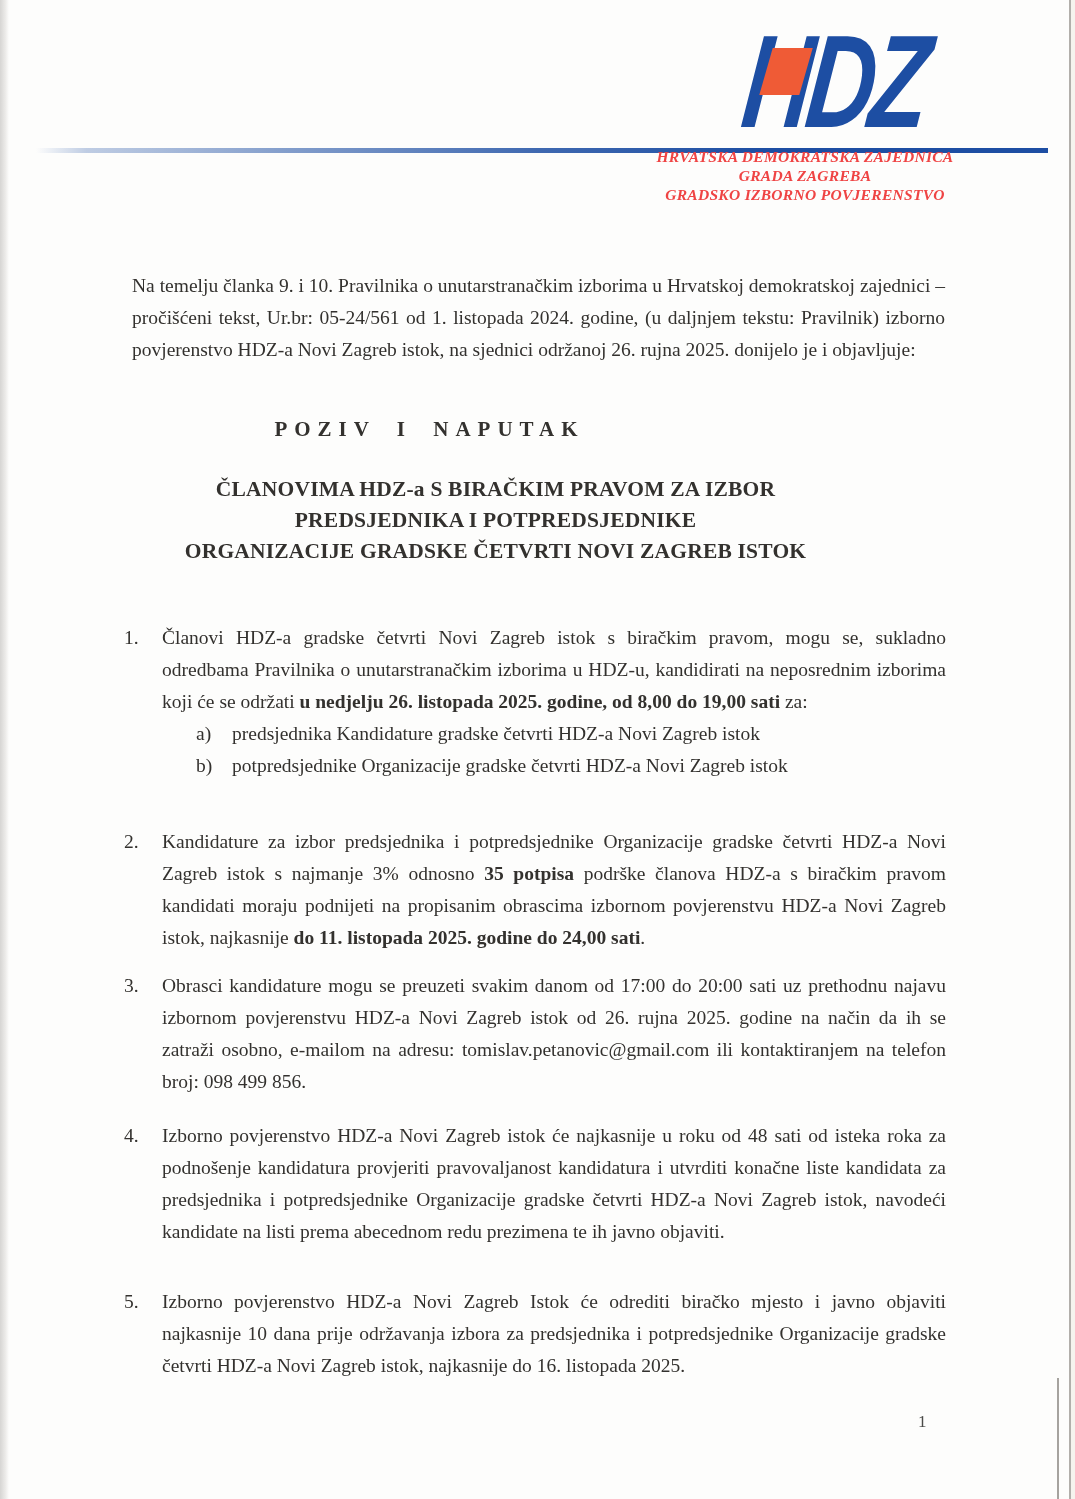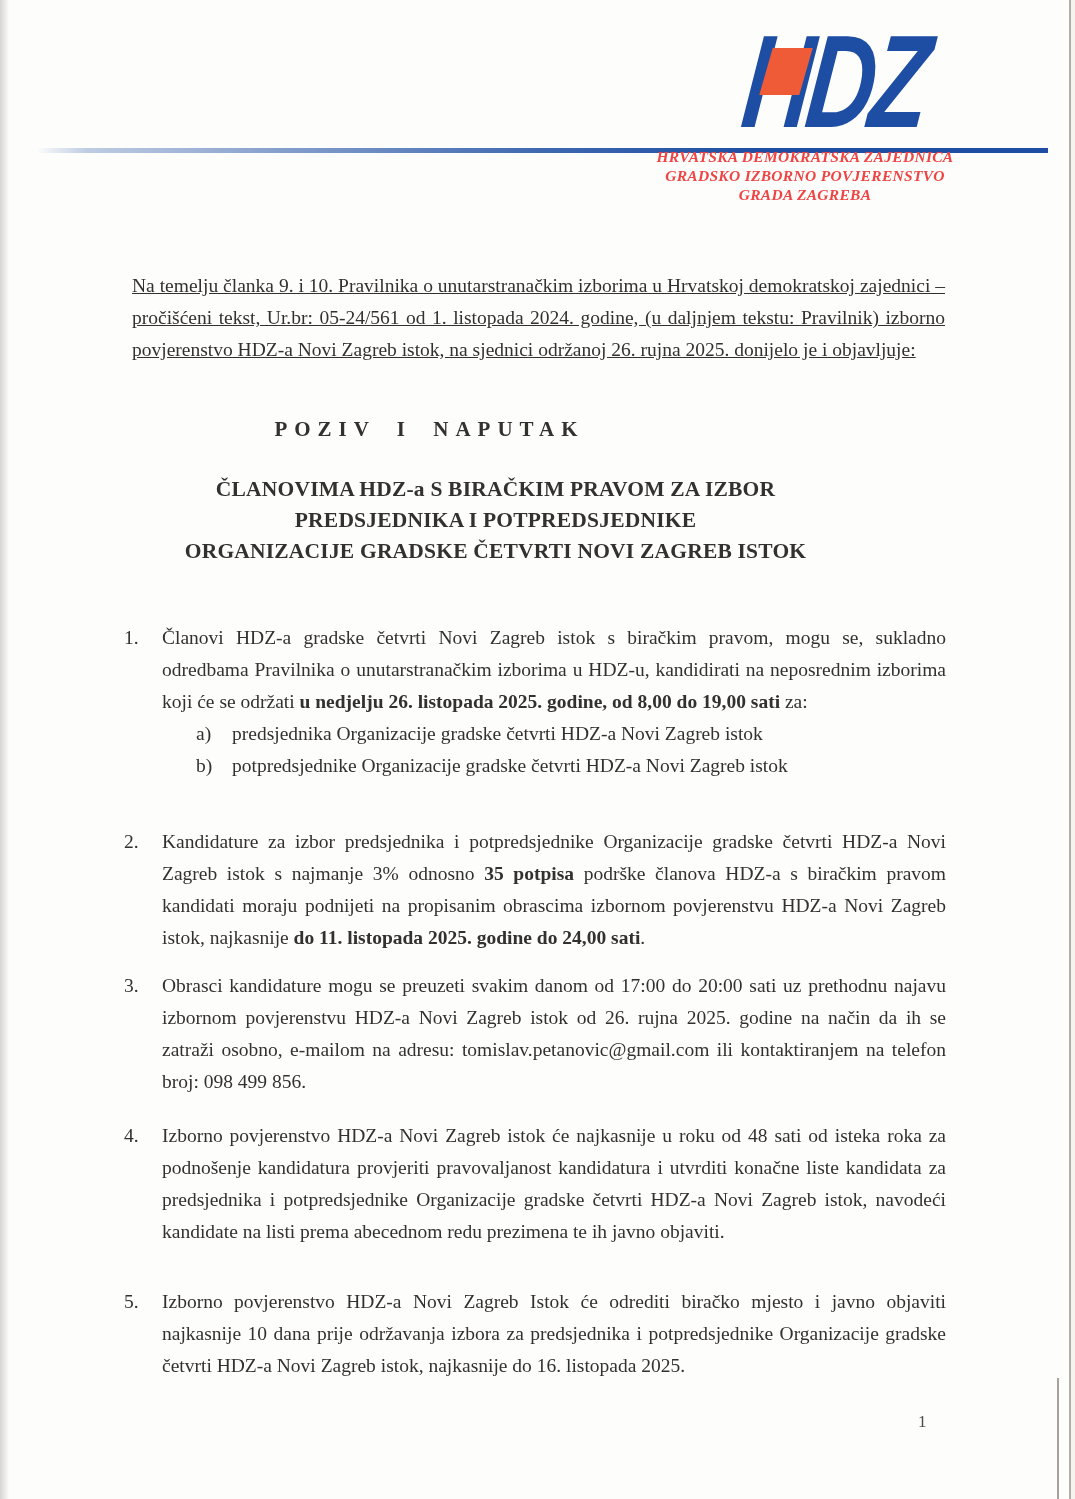--- a/index.html
+++ b/index.html
@@ -50,21 +50,21 @@
     position:absolute; top:147px; left:600px; width:410px;
     text-align:center; color:#ef4444;
     font-weight:bold; font-style:italic;
     font-size:15.5px; line-height:19px;
     letter-spacing:0.3px;
   }
 
   
   .intro {
     position:absolute; top:270px; left:132px; width:813px;
-    font-size:19.5px; line-height:32px; text-align:justify;text-decoration:underline;
+    font-size:19.5px; line-height:32px; text-align:justify;
   }
   .doc-title {
     position:absolute; top:417px; left:0; width:859px;
     text-align:center; font-weight:bold; font-size:21px;
     letter-spacing:7px; word-spacing:9px;
   }
   .doc-subtitle {
     position:absolute; top:474px; left:0; width:991px;
     text-align:center; font-weight:bold; font-size:21.5px; line-height:31px;
     letter-spacing:0.2px;
@@ -94,41 +94,41 @@
   <div class="edge-line-short"></div>
   <div class="edge-left"></div>
 
   <div class="logo">
     <div class="logo-flag"></div>
     <div class="logo-text">HDZ</div>
   </div>
   <div class="header-rule"></div>
   <div class="org-block">
     <div>HRVATSKA DEMOKRATSKA ZAJEDNICA</div>
+    <div>GRADA ZAGREBA</div>
     <div>GRADSKO IZBORNO POVJERENSTVO</div>
-    <div>GRADA ZAGREBA</div>
   </div>
 
   <div class="intro">Na temelju članka 9. i 10.  Pravilnika o unutarstranačkim izborima u Hrvatskoj demokratskoj zajednici – pročišćeni tekst, Ur.br: 05-24/561 od 1. listopada 2024. godine, (u daljnjem tekstu: Pravilnik) izborno povjerenstvo HDZ-a Novi Zagreb istok, na sjednici održanoj 26. rujna 2025. donijelo je i objavljuje:</div>
 
   <div class="doc-title">POZIV I NAPUTAK</div>
 
   <div class="doc-subtitle">
     <div>ČLANOVIMA HDZ-a S BIRAČKIM PRAVOM ZA IZBOR</div>
     <div>PREDSJEDNIKA I POTPREDSJEDNIKE</div>
     <div>ORGANIZACIJE GRADSKE ČETVRTI NOVI ZAGREB ISTOK</div>
   </div>
 
   <div class="li" style="top:622px">
     <span class="li-num">1.</span>
     <div class="li-text"><span>Članovi HDZ-a gradske četvrti Novi Zagreb istok s biračkim pravom, mogu se, sukladno odredbama Pravilnika o unutarstranačkim izborima u HDZ-u, kandidirati na neposrednim izborima koji će se održati </span><span class="b">u nedjelju 26. listopada 2025. godine, od 8,00 do 19,00 sati</span><span> za:</span>
       <div class="sub">
         <div class="subrow">
           <span>a)</span>
-          <span>predsjednika Organizacije gradske četvrti HDZ-a Novi Zagreb istok</span>
+          <span>predsjednika Kandidature gradske četvrti HDZ-a Novi Zagreb istok</span>
         </div>
         <div class="subrow">
           <span>b)</span>
           <span>potpredsjednike Organizacije gradske četvrti HDZ-a Novi Zagreb istok</span>
         </div>
       </div>
     </div>
   </div>
 
   <div class="li" style="top:826px">

